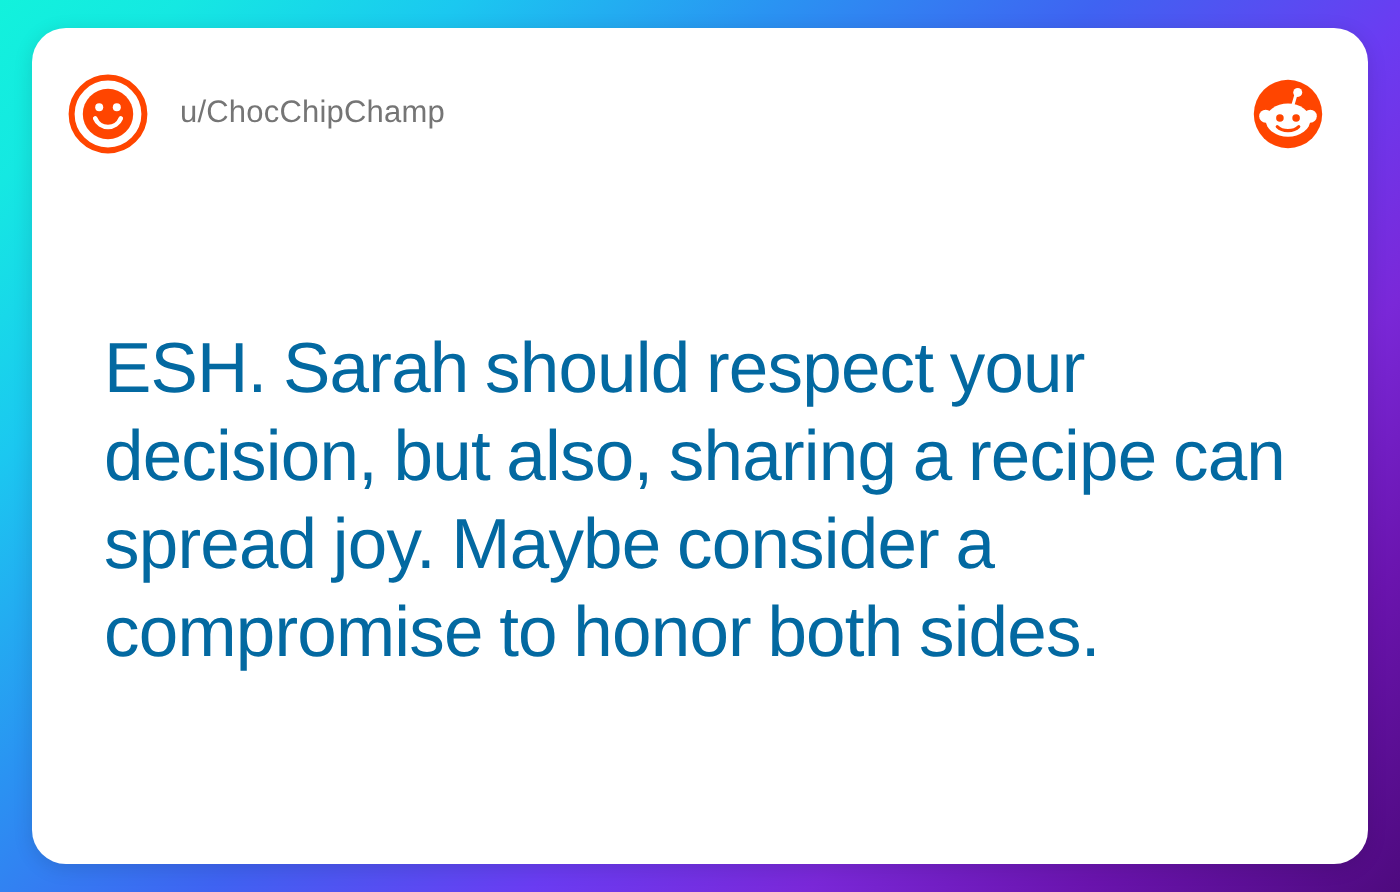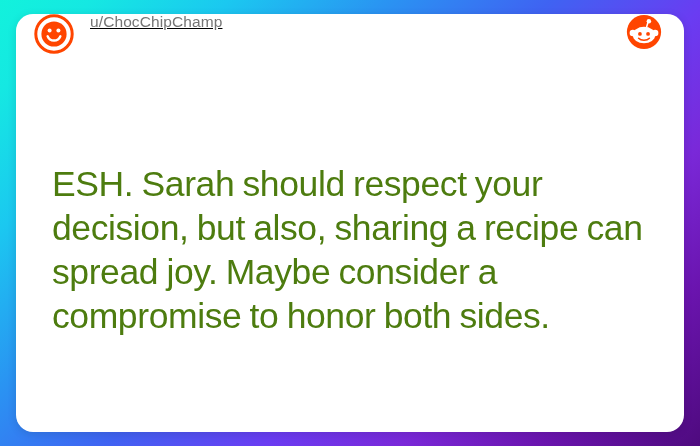--- a/index.html
+++ b/index.html
@@ -46,24 +46,23 @@
   }
 
   
   .header {
     position: absolute;
     left: 0;
     top: 0;
     width: 100%;
     height: 86px;
     display: flex;
-    align-items: flex-start;
+    align-items: center;
     box-sizing: border-box;
     padding: 0 16px 0 18px;
-    text-decoration: underline;
   }
 
   .avatar {
     width: 40px;
     height: 40px;
     flex: 0 0 40px;
     display: block;
   }
 
   .username {
@@ -88,21 +87,21 @@
 
   
   .body-text {
     position: absolute;
     left: 36px;
     top: 148px;
     width: 600px;
     font-size: 35.5px;
     line-height: 44px;
     font-weight: 400;
-    color: #4d7c0f;
+    color: #0369a1;
     letter-spacing: -0.4px;
     word-spacing: -1.2px;
     margin: 0;
   }
 </style>
 </head>
 <body>
 
 <div id="stage">
 

